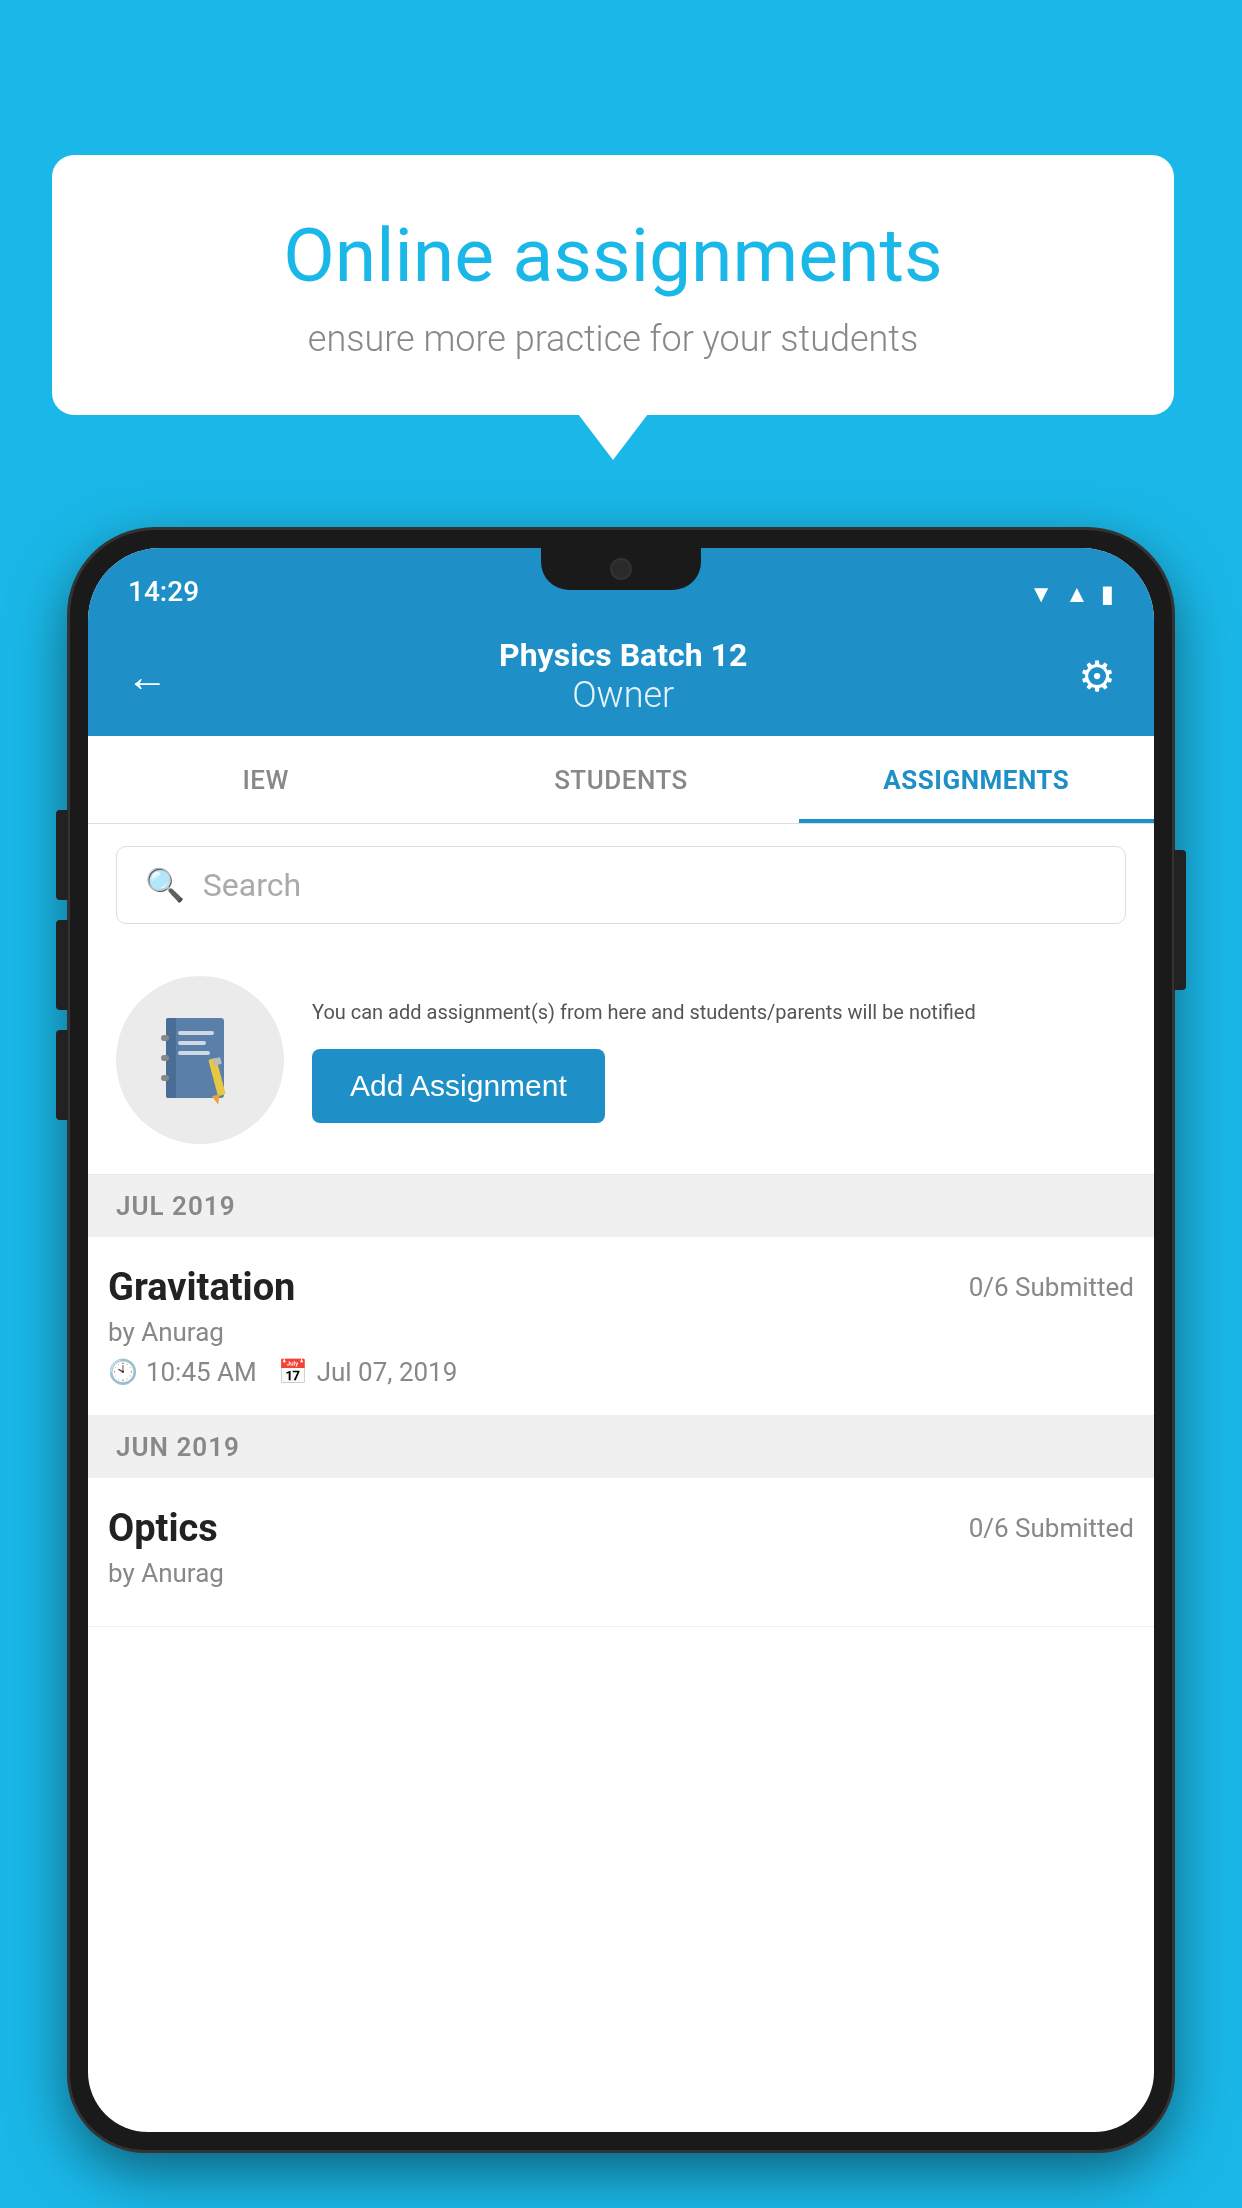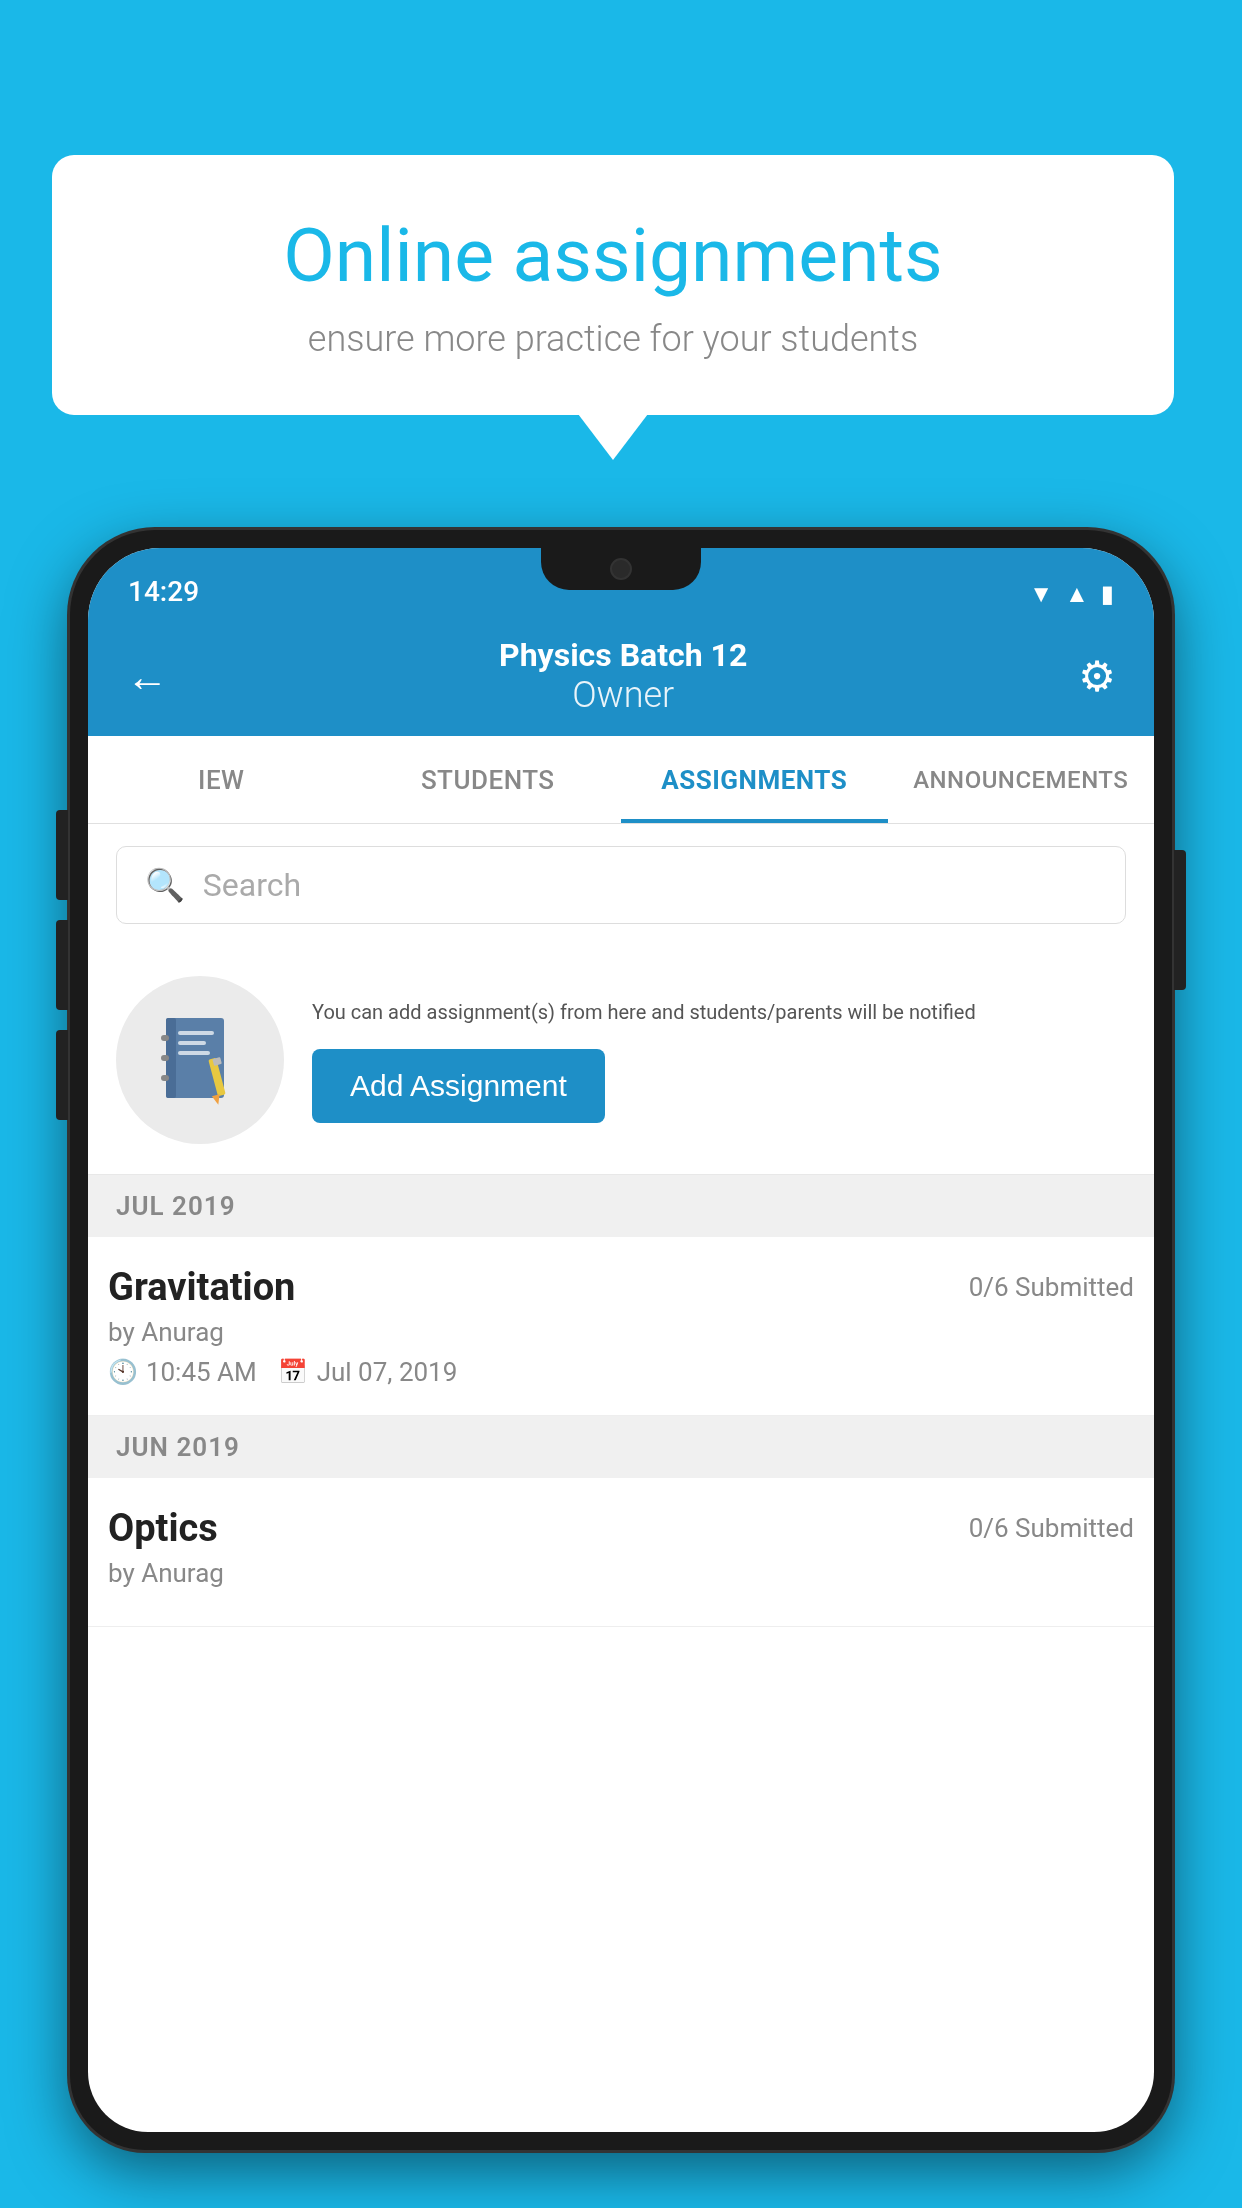--- a/index.html
+++ b/index.html
@@ -406,23 +406,20 @@
 
       <div class="tabs-bar">
         <div class="tab-item">
           <span>IEW</span>
         </div>
         <div class="tab-item">
           <span>STUDENTS</span>
         </div>
         <div class="tab-item active">
           <span>ASSIGNMENTS</span>
-        </div>
-        <div class="tab-item">
-          <span style="font-size:24px;">ANNOUNCEMENTS</span>
         </div>
       </div>
 
       <div class="search-container">
         <div class="search-bar">
           <span class="search-icon-wrap">🔍</span>
           <span class="search-text">Search</span>
         </div>
       </div>
 

